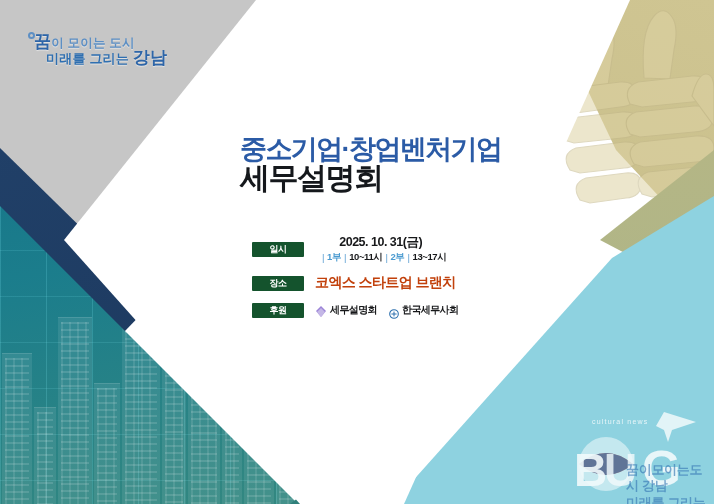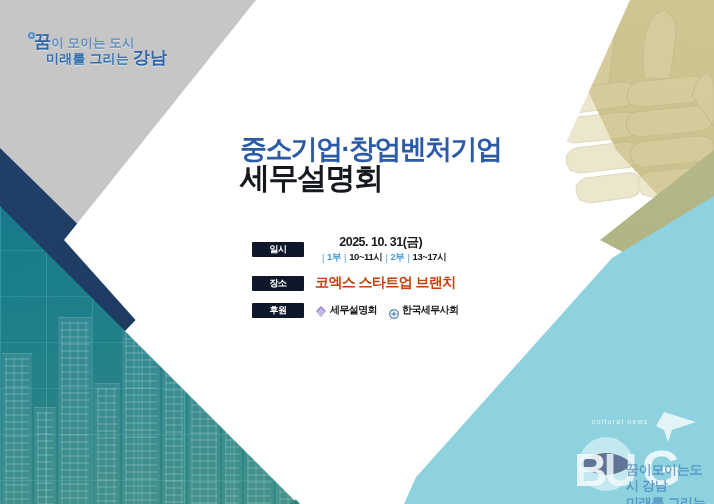--- a/index.html
+++ b/index.html
@@ -136,21 +136,21 @@
   }
 
   
   .info{position:absolute;left:252px;top:234px;width:420px;}
   .row{display:flex;align-items:center;margin-bottom:10px;min-height:16px;}
   .row:last-child{margin-bottom:11px;}
   .badge{
     flex:0 0 auto;
     width:52px;
     height:15px;
-    background:#0f172a;
+    background:#14532d;
     color:#ffffff;
     font-size:9px;
     font-weight:700;
     letter-spacing:-.5px;
     display:flex;align-items:center;justify-content:center;
     border-radius:1px;
   }
   .badge.wide{width:52px;font-size:8.2px;}
   .row-body{margin-left:11px;display:flex;align-items:center;flex-direction:column;}
 

